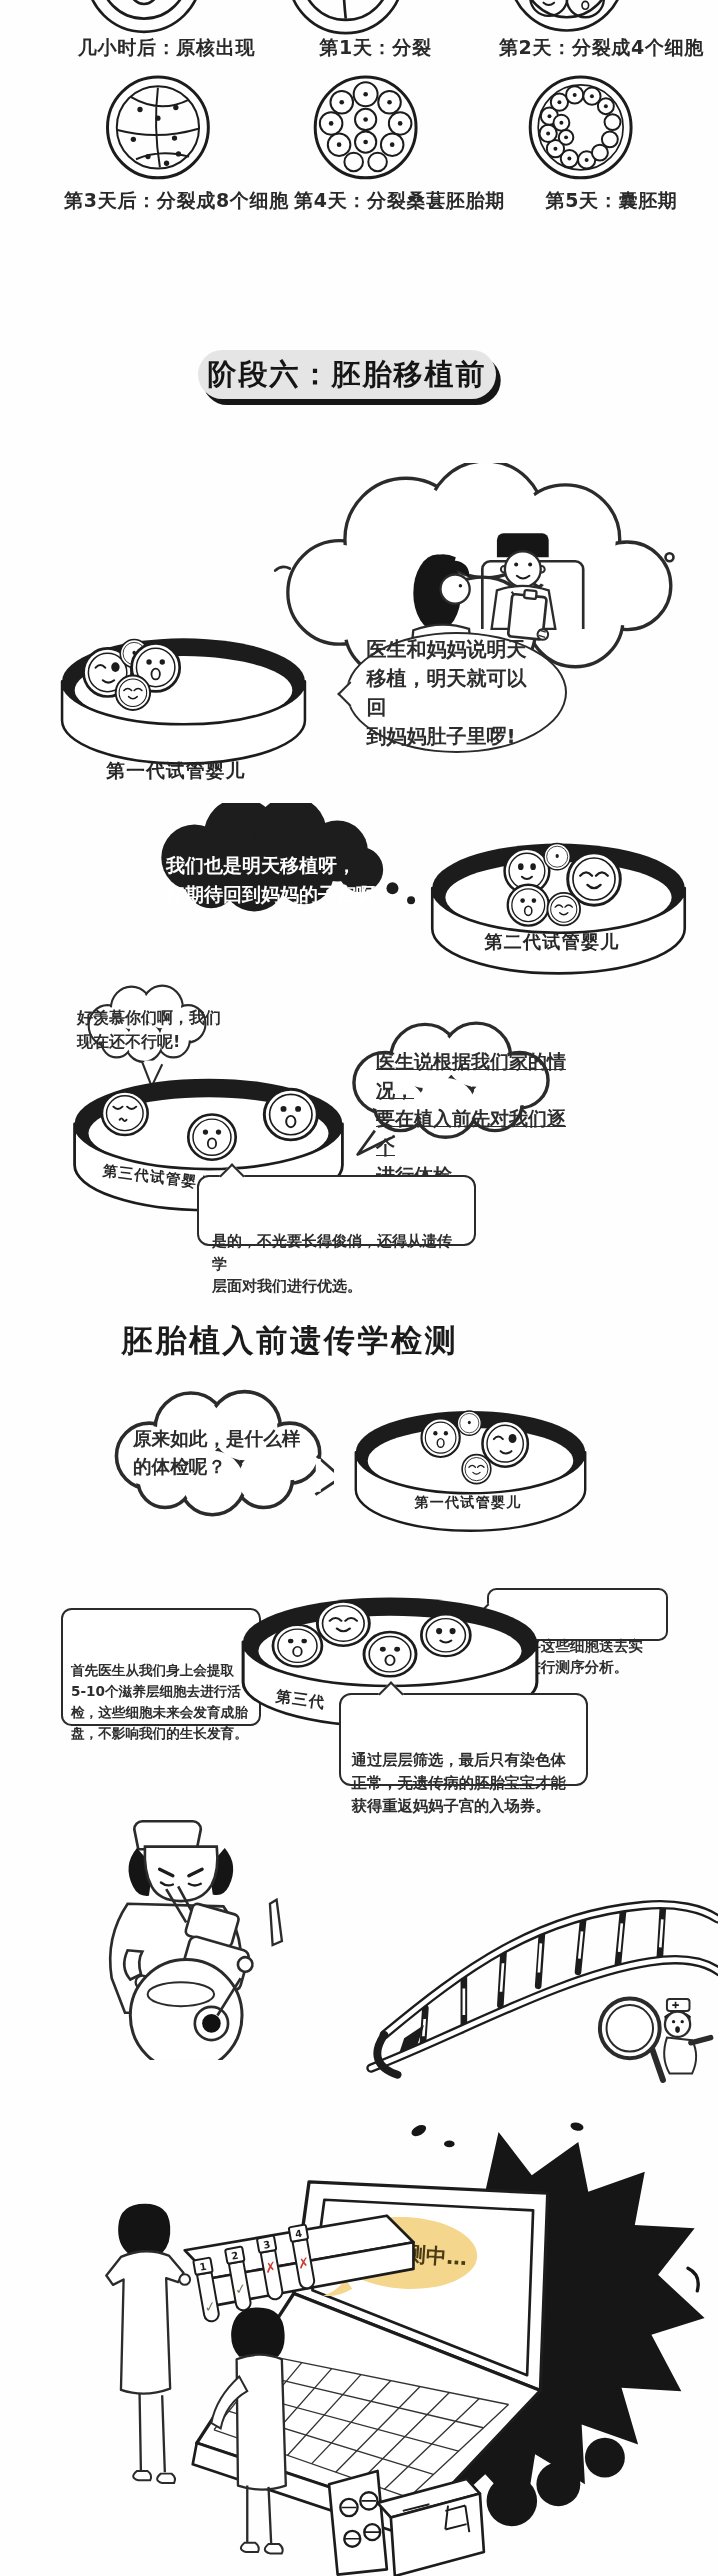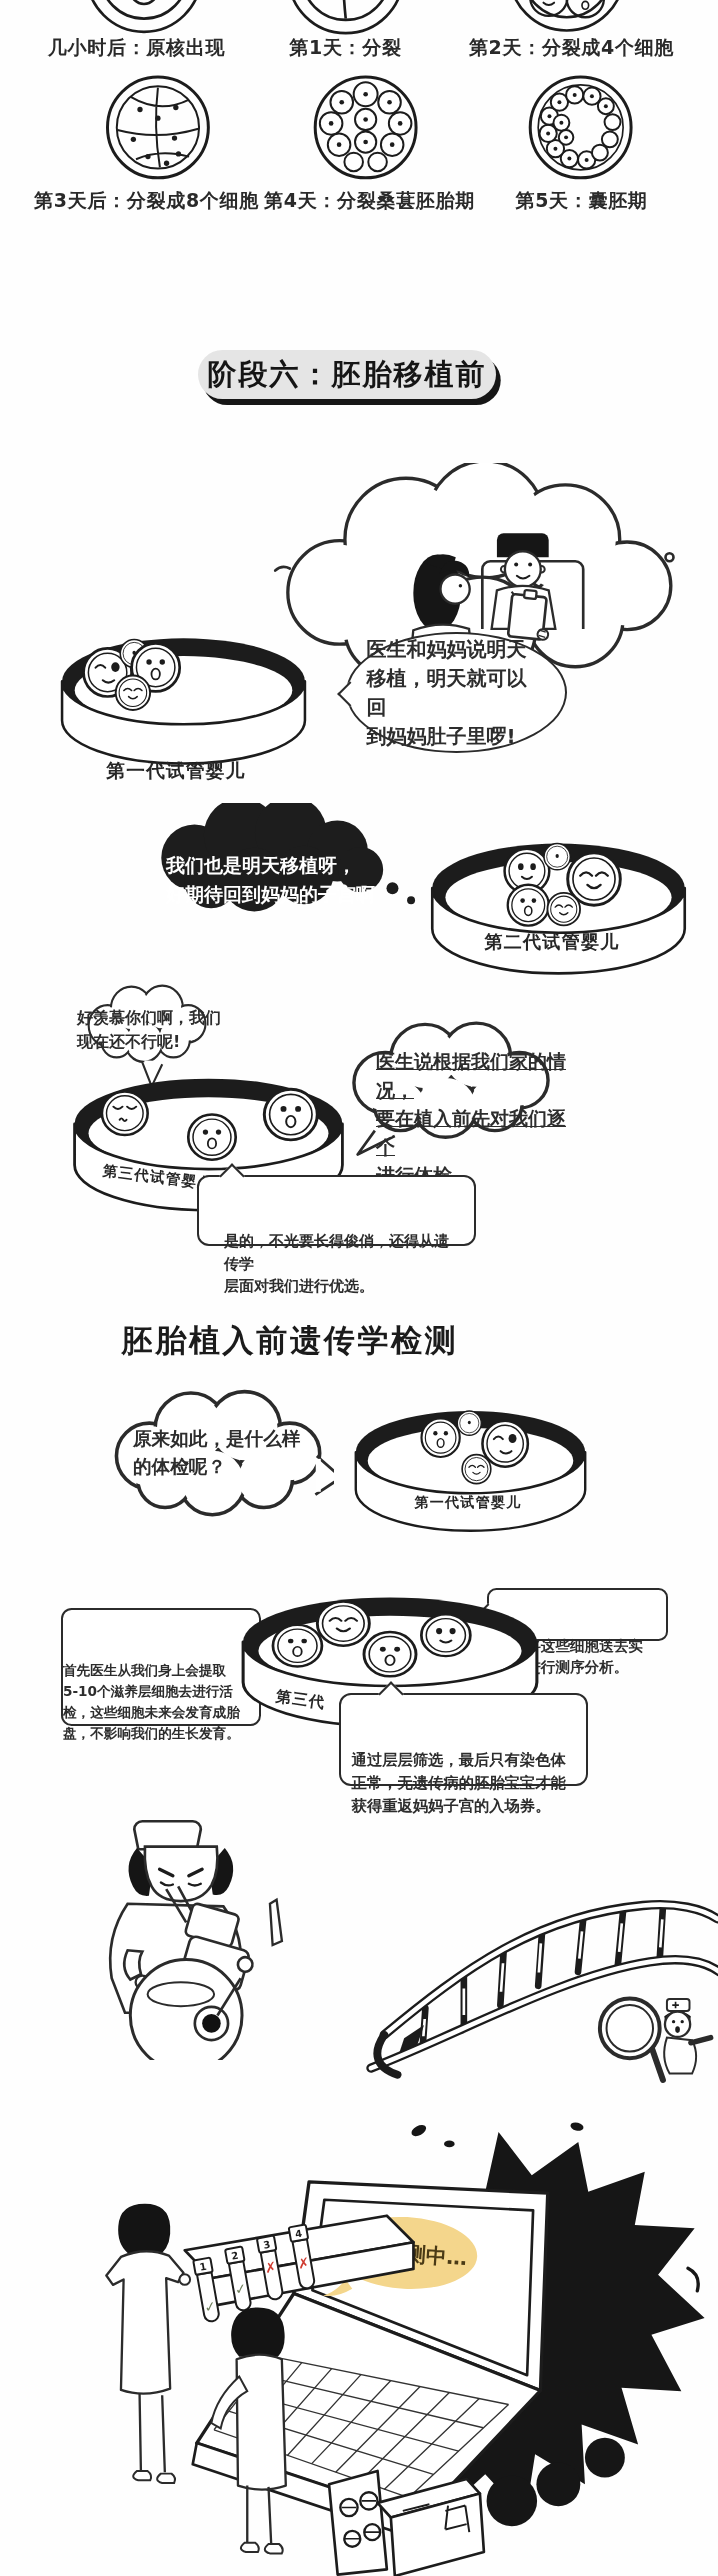--- a/index.html
+++ b/index.html
@@ -1,19 +1,19 @@
 <!DOCTYPE html>
 <html style="font-size:10.6px"><head>
 <meta charset="utf-8">
 <style>
   html,body{margin:0;padding:0;background:#fff;}
   .canvas{position:relative;width:718px;height:2576px;background:#fefefe;overflow:hidden;
           font-family:"DejaVu Sans",sans-serif;color:#232323;}
   .abs{position:absolute;}
-  .lbl{position:absolute;font-weight:700;color:#2a2a2a;text-align:center;font-size:19px;letter-spacing:0.7px;}
+  .lbl{position:absolute;font-weight:700;color:#2a2a2a;text-align:center;font-size:19px;letter-spacing:0.7px;margin-left:30px;}
   .badge{position:absolute;display:flex;align-items:center;justify-content:center;
          border-radius:27px;font-weight:900;font-size:29px;letter-spacing:2px;color:#151515;}
   .heading{position:absolute;font-weight:900;font-size:31px;letter-spacing:2.7px;color:#1b1b1b;text-align:center;}
   .bubble{position:absolute;border:2.7px solid #2b2b2b;background:#fff;font-weight:700;color:#2d2d2d;
           white-space:pre-line;box-sizing:border-box;}
   .rectb{border-radius:12px;text-align:left;}
   .ellb{border-radius:50%;display:flex;align-items:center;justify-content:center;text-align:left;}
   .cloud-text{position:absolute;font-weight:700;color:#2d2d2d;white-space:pre-line;text-align:left;line-height:1.5;}
   .on-black{color:#ffffff;}
   .tail{position:absolute;width:16px;height:16px;background:#fff;transform:rotate(45deg);}
@@ -313,21 +313,21 @@
 进行体检。</div>
 
   <svg class="abs" style="left:69px;top:1072px" width="279" height="143" viewBox="0 0 400 215" preserveAspectRatio="none">
     <use href="#dish-body"></use>
     <use href="#face-worried" transform="translate(80,62) scale(0.82)"></use>
     <use href="#face-open" transform="translate(205,98) scale(0.85)"></use>
     <use href="#face-open" transform="translate(318,64) scale(0.95)"></use>
   </svg>
   <div class="dish-label" style="left:92px;top:1160px;width:133px;font-size:14.6px;transform:rotate(7deg);transform-origin:left center;">第三代试管婴儿</div>
 
-  <div class="bubble rectb" style="left:197px;top:1175px;width:279px;height:71px;font-size:15px;line-height:1.5;padding:8px 25px;">
+  <div class="bubble rectb" style="left:197px;top:1175px;width:279px;height:71px;font-size:15px;line-height:1.5;padding:8px 13px;">
     <span class="tail tail-top" style="left:24px;top:-10px;"></span>
     <span>是的，不光要长得俊俏，还得从遗传学
 层面对我们进行优选。</span>
   </div>
 
   <div class="heading" style="left:0;top:1320px;width:580px;">胚胎植入前遗传学检测</div>
 
   <svg class="abs" style="left:105px;top:1387px" width="229" height="133" viewBox="0 0 320 185">
     <use href="#cloud-white"></use>
     <path d="M296 96 L330 126 L294 150" fill="#fff" stroke="#2b2b2b" stroke-width="4" stroke-linejoin="round"></path>
@@ -338,21 +338,21 @@
 
   <svg class="abs" style="left:351px;top:1405px" width="239" height="130" viewBox="0 0 400 215" preserveAspectRatio="none">
     <use href="#dish-body"></use>
     <use href="#face-open" transform="translate(150,54) scale(0.8)"></use>
     <use href="#face-plain" transform="translate(198,30) scale(0.5)"></use>
     <use href="#face-wink" transform="translate(258,64) scale(0.95)"></use>
     <use href="#face-happy" transform="translate(210,106) scale(0.6)"></use>
   </svg>
   <div class="dish-label" style="left:398px;top:1494px;width:140px;font-size:14px;">第一代试管婴儿</div>
 
-  <div class="bubble rectb" style="left:61px;top:1608px;width:200px;height:118px;font-size:13.6px;line-height:1.55;padding:8px 0;border-radius:10.6px;">
+  <div class="bubble rectb" style="left:61px;top:1608px;width:200px;height:118px;font-size:13.6px;line-height:1.55;padding:8px 8px;border-radius:10.6px;">
     <span class="tail tail-right" style="right:-10px;top:40px;"></span>
     <span>首先医生从我们身上会提取
 5-10个滋养层细胞去进行活
 检，这些细胞未来会发育成胎
 盘，不影响我们的生长发育。</span>
   </div>
 
   <div class="bubble rectb" style="left:487px;top:1588px;width:181px;height:53px;font-size:14.6px;line-height:1.4;padding:5.3px 8px;border-radius:9.3px;">
     <span class="tail tail-left" style="left:-10px;top:17.3px;"></span>
     <span>随后将这些细胞送去实

